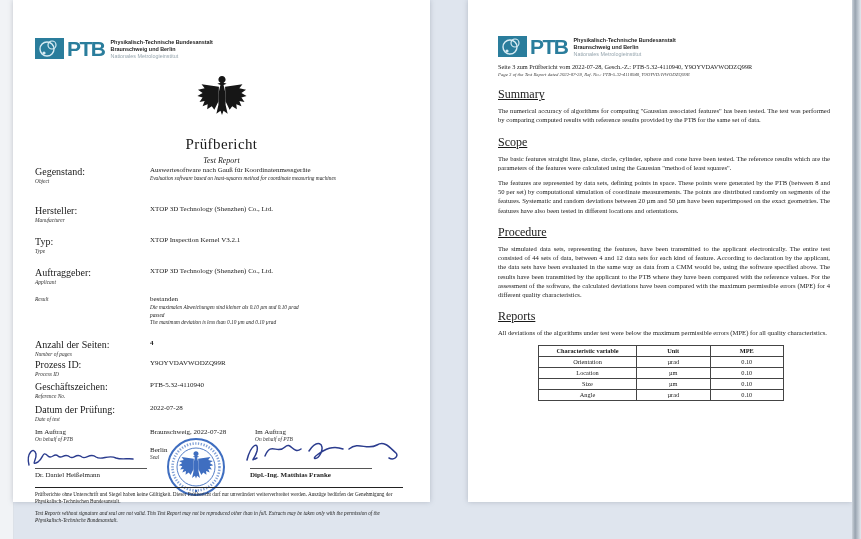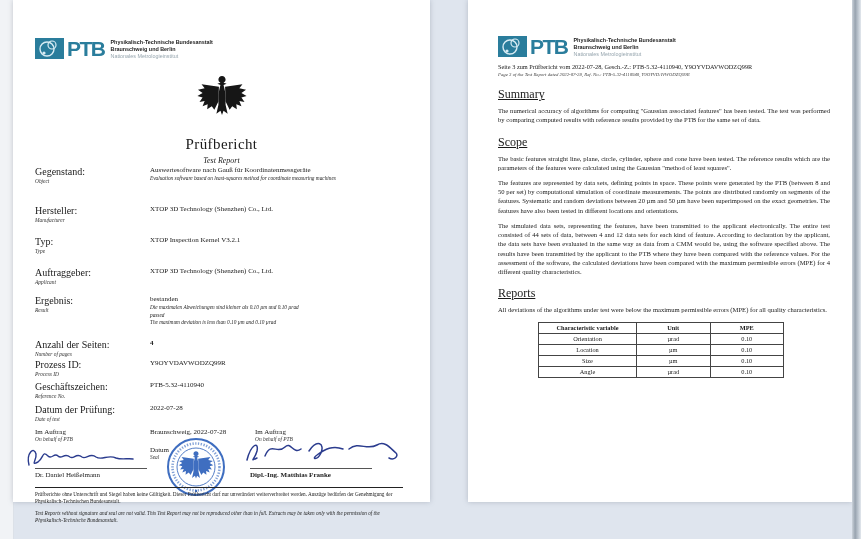--- a/index.html
+++ b/index.html
@@ -124,21 +124,20 @@
     <div class="val">XTOP Inspection Kernel V3.2.1</div>
   </div>
 
   <div class="field f3">
     <div class="lab">Auftraggeber:</div>
     <div class="lab-en">Applicant</div>
     <div class="val">XTOP 3D Technology (Shenzhen) Co., Ltd.</div>
   </div>
 
   <div class="field f4">
-    <div class="lab">Ergebnis:</div>
     <div class="lab-en">Result</div>
     <div class="val">
       <span>bestanden</span>
       <span class="note">Die maximalen Abweichungen sind kleiner als 0.10 µm und 0.10 µrad</span>
       <span class="note">passed</span>
       <span class="note">The maximum deviation is less than 0.10 µm and 0.10 µrad</span>
     </div>
   </div>
 
   <div class="field f5">
@@ -168,21 +167,21 @@
   <div class="roleblock role-left">
     <div>Im Auftrag</div>
     <div class="en">On behalf of PTB</div>
   </div>
   <div class="place-date">Braunschweig, 2022-07-28</div>
   <div class="roleblock role-right">
     <div>Im Auftrag</div>
     <div class="en">On behalf of PTB</div>
   </div>
   <div class="roleblock seal-label">
-    <div>Datum</div>
+    <div>Berlin</div>
     <div class="en">Seal</div>
   </div>
 
   <svg class="seal" width="62" height="62" viewBox="0 0 62 62">
     <circle cx="31" cy="31" r="28" fill="none" stroke="#3f6ec0" stroke-width="2"></circle>
     <circle cx="31" cy="31" r="23.5" fill="none" stroke="#3f6ec0" stroke-width="2.6" stroke-dasharray="1.3 1.5" opacity="0.65"></circle>
     <circle cx="31" cy="31" r="19" fill="none" stroke="#3f6ec0" stroke-width="0.9"></circle>
     <use href="#eagle-sym" x="13" y="13.5" width="36" height="33" style="color:#3f6ec0"></use>
     <circle cx="31" cy="55" r="1.2" fill="#3f6ec0"></circle>
   </svg>
@@ -227,20 +226,21 @@
     <div class="rhead">Seite 3 zum Prüfbericht vom 2022-07-28, Gesch.-Z.: PTB-5.32-4110940, Y9OYVDAVWODZQ99R</div>
     <div class="rhead-en">Page 3 of the Test Report dated 2022-07-28, Ref. No.: PTB-5.32-4110940, Y9OYVDAVWODZQ99R</div>
 
     <div class="sec-h">Summary</div>
     <p class="sec-p">The numerical accuracy of algorithms for computing "Gaussian associated features" has been tested. The test was performed by comparing computed results with reference results provided by the PTB for the same set of data.</p>
 
     <div class="sec-h">Scope</div>
     <p class="sec-p">The basic features straight line, plane, circle, cylinder, sphere and cone have been tested. The reference results which are the parameters of the features were calculated using the Gaussian "method of least squares".</p>
     <p class="sec-p">The features are represented by data sets, defining points in space. These points were generated by the PTB (between 8 and 50 per set) by computational simulation of coordinate measurements. The points are distributed randomly on segments of the features. Systematic and random deviations between 20 µm and 50 µm have been superimposed on the exact geometries. The features have also been tested in different locations and orientations.</p>
 
+    <div class="sec-h">Procedure</div>
     <p class="sec-p">The simulated data sets, representing the features, have been transmitted to the applicant electronically. The entire test consisted of 44 sets of data, between 4 and 12 data sets for each kind of feature. According to declaration by the applicant, the data sets have been evaluated in the same way as data from a CMM would be, using the software specified above. The results have been transmitted by the applicant to the PTB where they have been compared with the reference values. For the assessment of the software, the calculated deviations have been compared with the maximum permissible errors (MPE) for 4 different quality characteristics.</p>
 
     <div class="sec-h">Reports</div>
     <p class="sec-p">All deviations of the algorithms under test were below the maximum permissible errors (MPE) for all quality characteristics.</p>
 
     <table class="mpe">
       <colgroup>
           <col class="c1">
           <col class="c2">
           <col class="c3">

